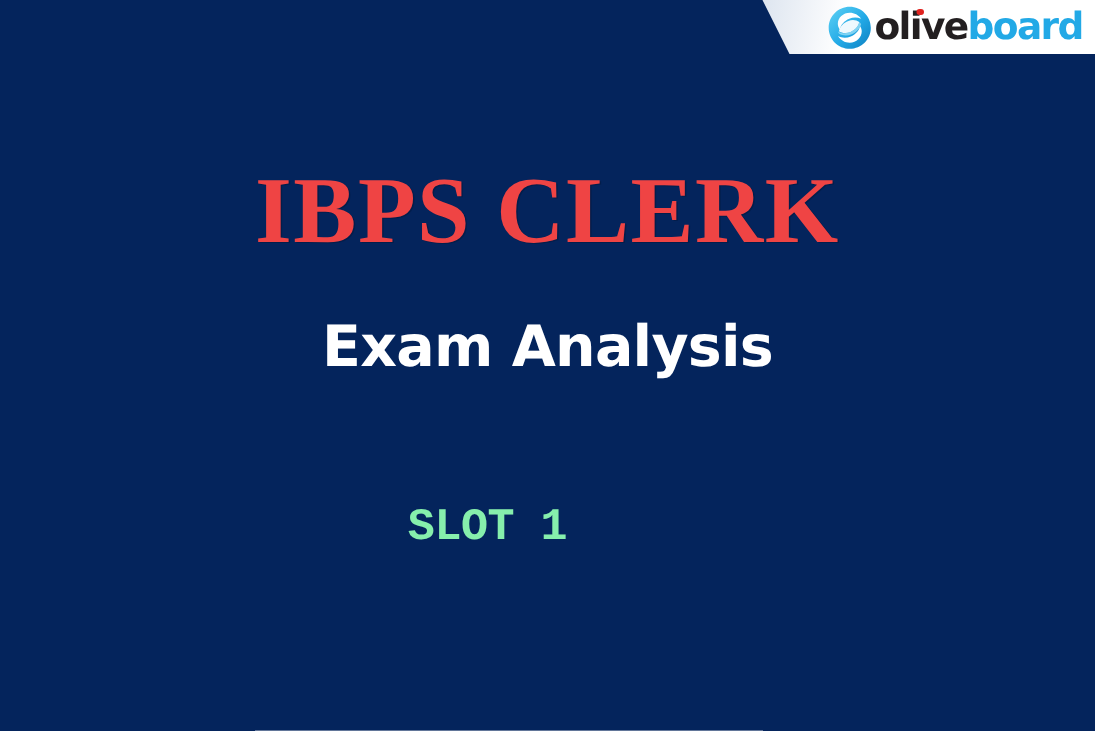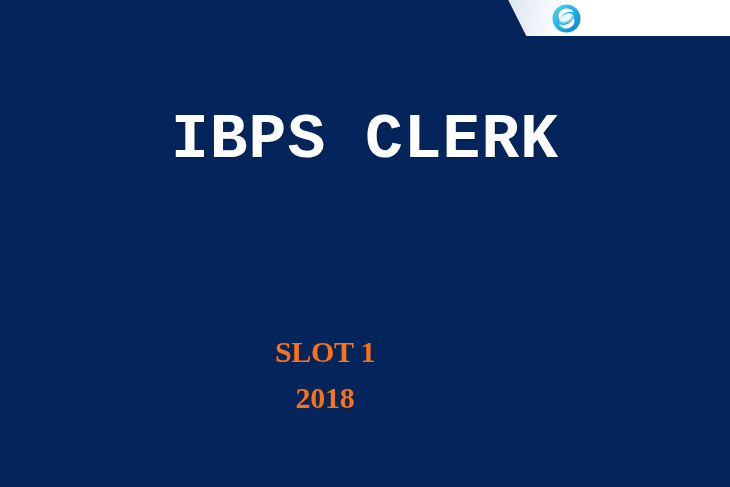--- a/index.html
+++ b/index.html
@@ -86,22 +86,22 @@
     top: 0;
     width: 730px;
     text-align: center;
   }
 
   #exam-title {
     position: absolute;
     top: 109px;
     left: 0;
     width: 730px;
-    color: #ffffff;
-    font-family: Liberation Mono, monospace;
+    color: #ef4444;
+    font-family: Liberation Serif, serif;
     font-weight: bold;
     font-size: 63px;
     line-height: 1;
     letter-spacing: 1px;
     white-space: nowrap;
     text-shadow: 1px 1px 0 rgba(0,0,0,0.18);
   }
 
   #subtitle-block {
     position: absolute;
@@ -115,22 +115,22 @@
     line-height: 56px;
     letter-spacing: -0.5px;
   }
   .sub-line { display: block; white-space: nowrap; }
 
   #detail-block {
     position: absolute;
     top: 329px;
     left: 0;
     width: 650px;
-    color: #f97316;
-    font-family: Liberation Serif, serif;
+    color: #86efac;
+    font-family: Liberation Mono, monospace;
     font-weight: bold;
     font-size: 30px;
     line-height: 46px;
     letter-spacing: -0.3px;
   }
   .detail-line { display: block; white-space: nowrap; }
 </style>
 </head>
 <body>
 
@@ -145,28 +145,32 @@
         <linearGradient id="swirlGrad" x1="0" y1="0" x2="1" y2="1">
           <stop offset="0%" stop-color="#5fd2f5"></stop>
           <stop offset="55%" stop-color="#22a9e6"></stop>
           <stop offset="100%" stop-color="#0d7fc0"></stop>
         </linearGradient>
       </defs>
       <path fill="url(#swirlGrad)" d="M32 3C16 3 3 16 3 32s13 29 29 29 29-13 29-29S48 3 32 3zm0 8.5c6.4 0 12.1 3.2 15.5 8.1-4.8-2.3-10.6-2.4-16.2-.1-6.9 2.8-11.7 8.5-13.1 14.8-1.6-2.1-2.6-4.8-2.6-7.7 0-8.3 7.3-15.1 16.4-15.1zM32 52.5c-6.9 0-13-3.7-16.1-9.2 5 2.8 11.4 3.1 17.5.6 6.6-2.7 11.3-8.1 12.9-14.1 1.4 2 2.2 4.4 2.2 7 0 8.6-7.4 15.7-16.5 15.7z"></path>
       <path fill="#ffffff" opacity="0.92" d="M30.2 22.6c5.4-2.2 11-1.4 14.9 1.6-1.1 5.7-5.5 11-11.9 13.6-5.9 2.4-12 1.8-16-.9 1-6.2 6.1-11.9 13-14.3z"></path>
       <path fill="#9fe2f7" opacity="0.75" d="M33.2 37.8c6.4-2.6 10.8-7.9 11.9-13.6 1 .8 1.9 1.7 2.6 2.7-1.6 6-6.3 11.4-12.9 14.1-6.1 2.5-12.5 2.2-17.5-.6-.6-1-1.1-2.1-1.5-3.2 4 2.7 10.1 3.3 16 .9z"></path>
     </svg>
+    <span id="logo-wordmark">
+      <span class="wm-olive">olive</span><span class="wm-board">board</span>
+      <span id="i-dot"></span>
+    </span>
   </div>
 
   <div id="content">
 
     <div id="exam-title">IBPS CLERK</div>
 
     <div id="subtitle-block">
+      <span class="sub-line">Exam Analysis</span>
     </div>
 
     <div id="detail-block">
       <span class="detail-line">SLOT 1</span>
-      <span class="detail-line">2018</span>
     </div>
 
   </div>
 </div>
 
 </body></html>

